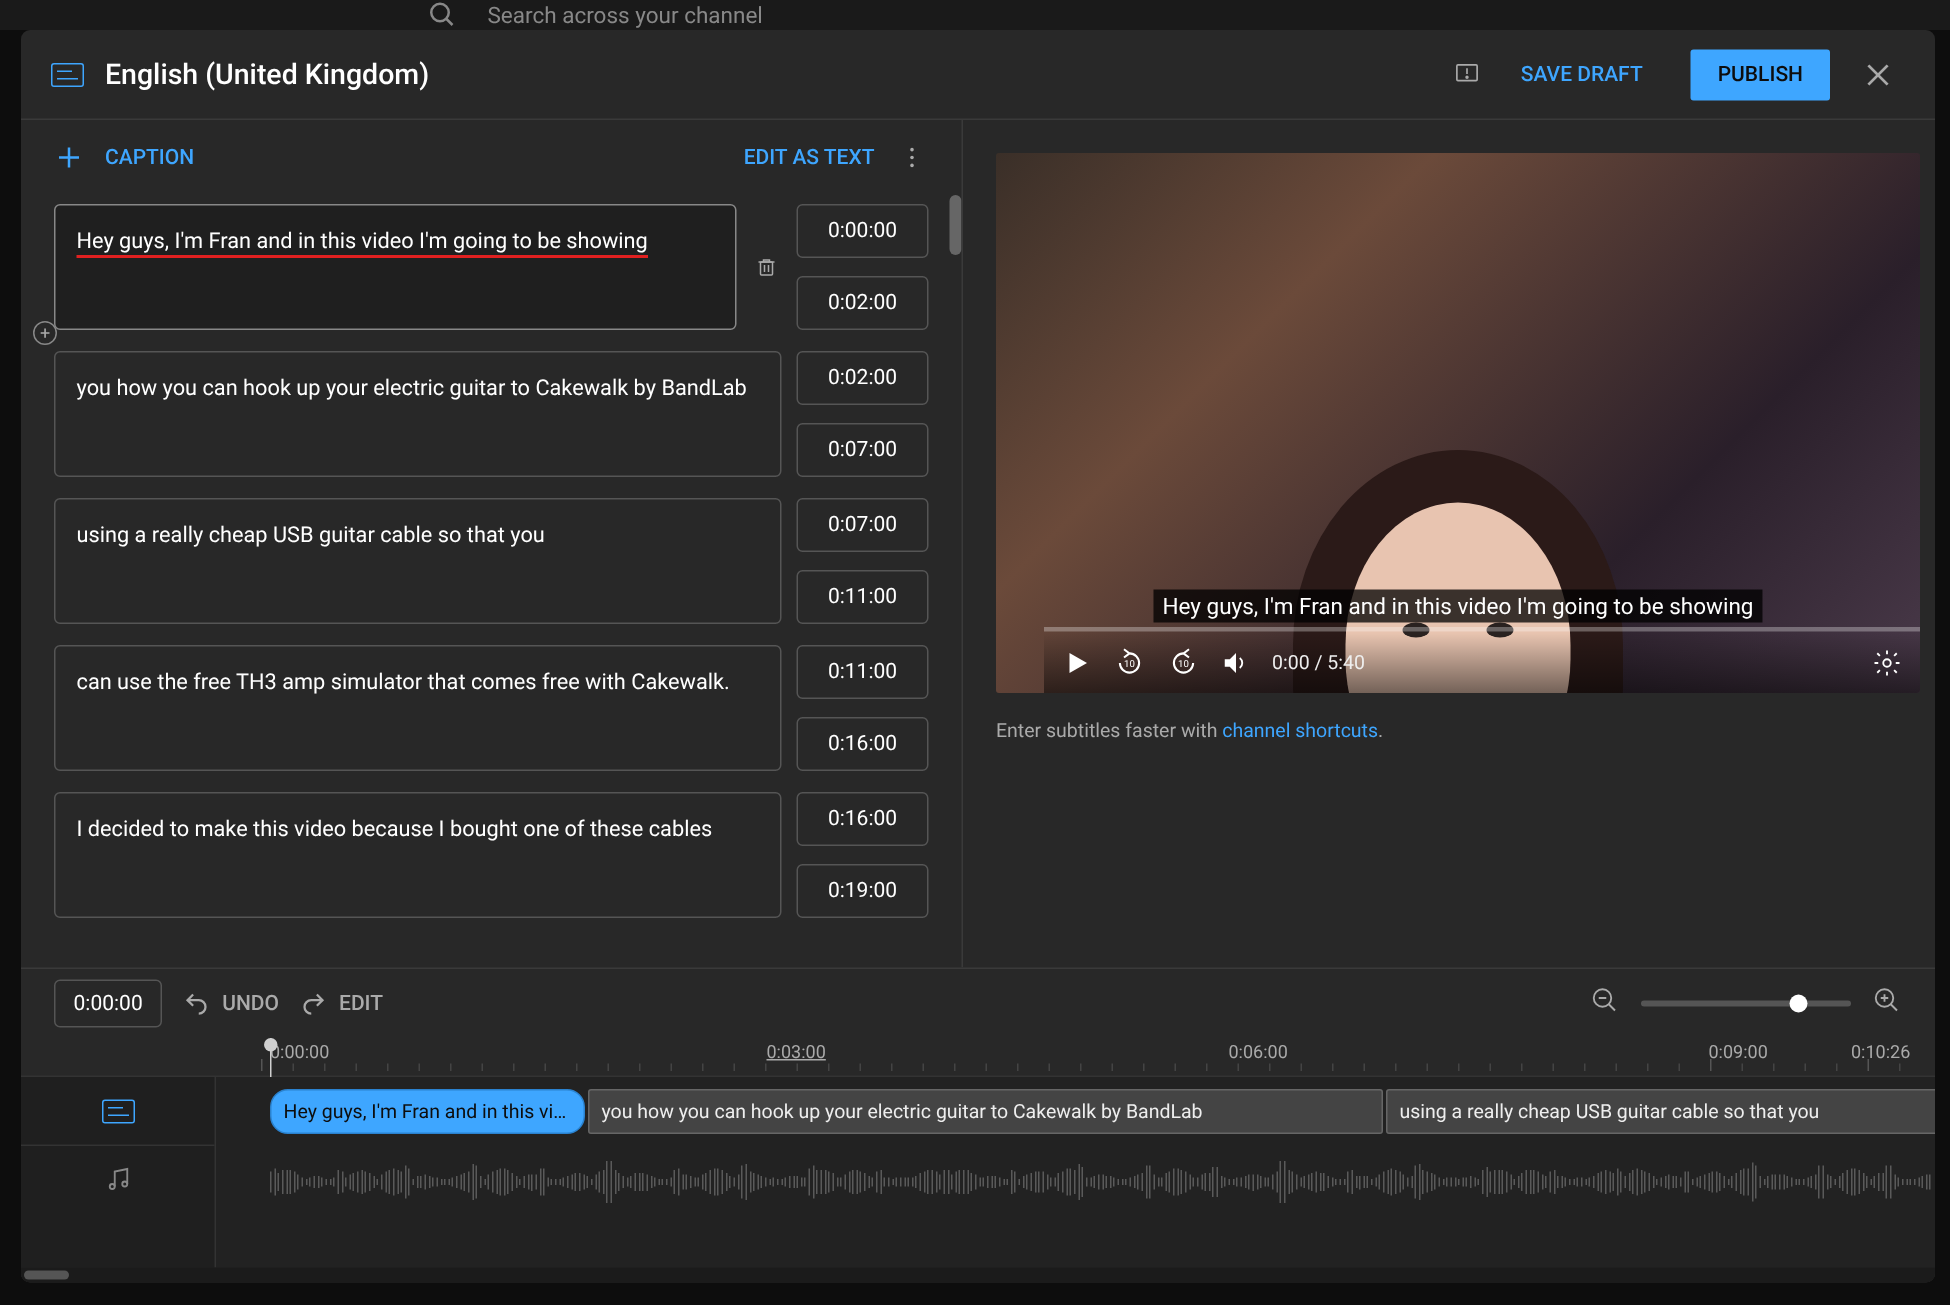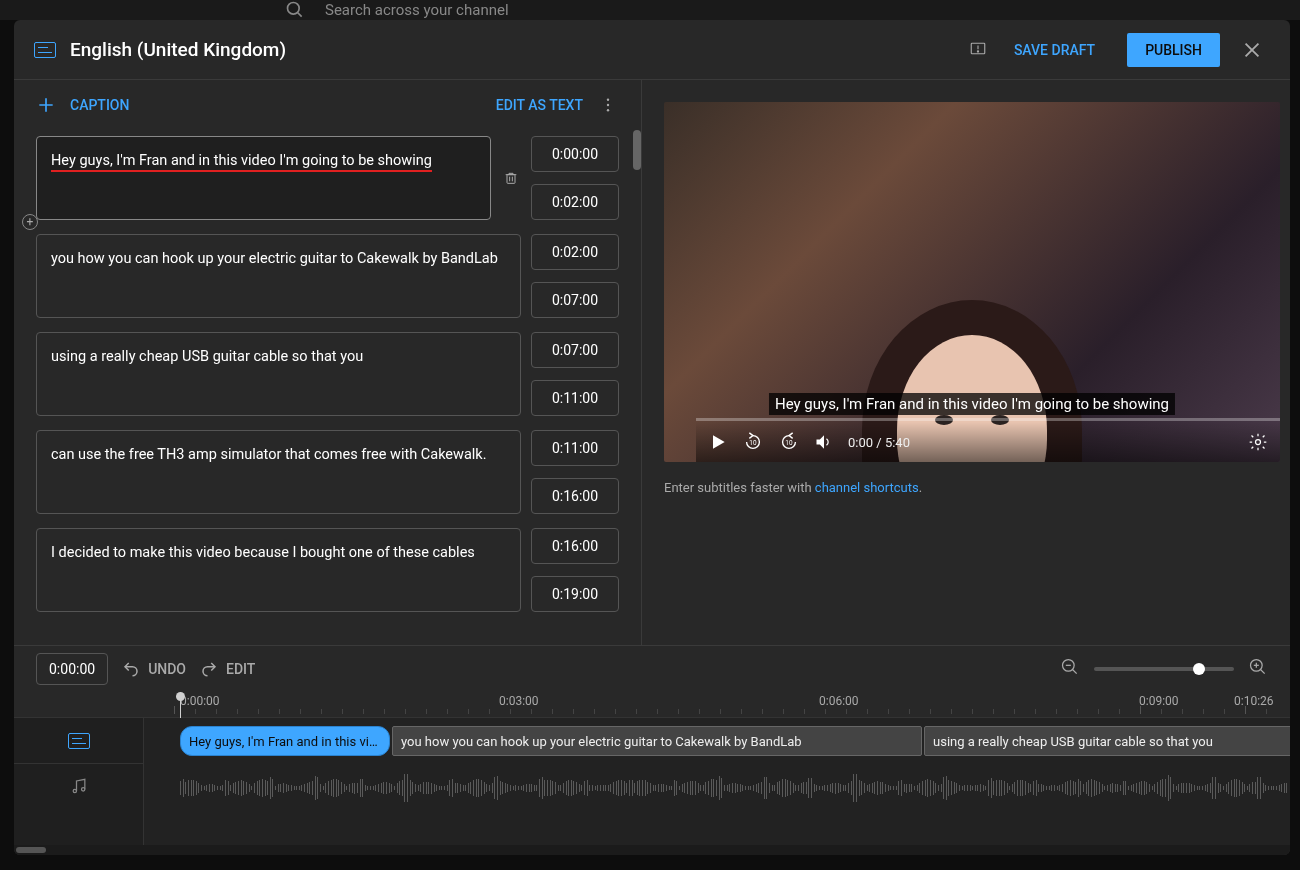--- a/index.html
+++ b/index.html
@@ -266,21 +266,21 @@
         <div><svg width="20" height="20" viewBox="0 0 24 24" fill="none" stroke="#aaa" stroke-width="1.5">
               <circle cx="10" cy="10" r="7"></circle>
               <line x1="20" y1="20" x2="15" y2="15"></line>
               <line x1="7" y1="10" x2="13" y2="10"></line>
               <line x1="10" y1="7" x2="10" y2="13"></line>
             </svg></div>
       </div>
     </div>
     <div class="ruler" id="ruler">
         <div class="ruler-label" style="left: 166px;">0:00:00</div>
-        <div class="ruler-label" style="left: 485px;">0:03:00</div>
+        <div class="ruler-label" style="left: 497px; text-decoration: underline;">0:03:00</div>
         <div class="ruler-label" style="left: 805px;">0:06:00</div>
         <div class="ruler-label" style="left: 1125px;">0:09:00</div>
         <div class="ruler-label" style="left: 1220px;">0:10:26</div>
         <div class="ruler-tick" style="left: 160px;"></div>
         <div class="ruler-tick minor" style="left: 181px;"></div>
         <div class="ruler-tick minor" style="left: 202px;"></div>
         <div class="ruler-tick minor" style="left: 223px;"></div>
         <div class="ruler-tick minor" style="left: 244px;"></div>
         <div class="ruler-tick minor" style="left: 265px;"></div>
         <div class="ruler-tick minor" style="left: 286px;"></div>

